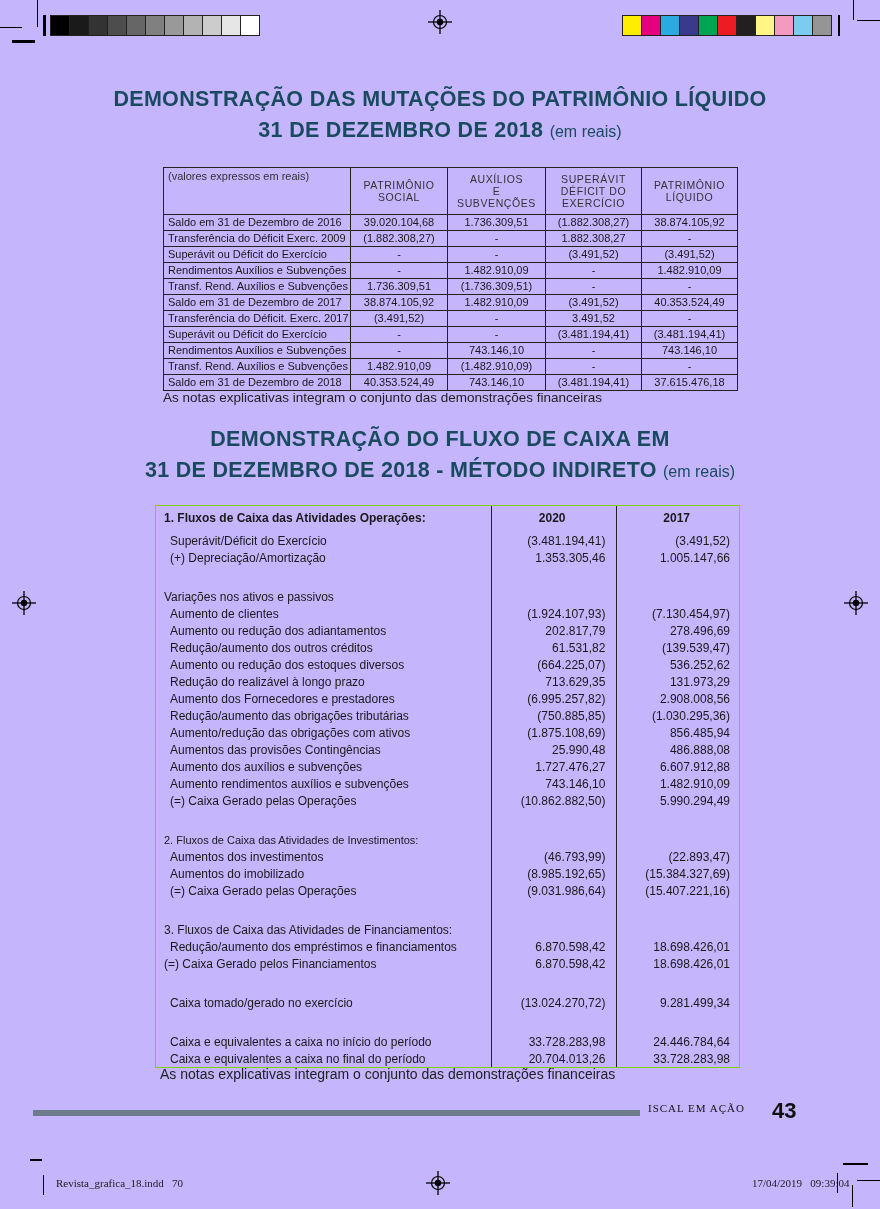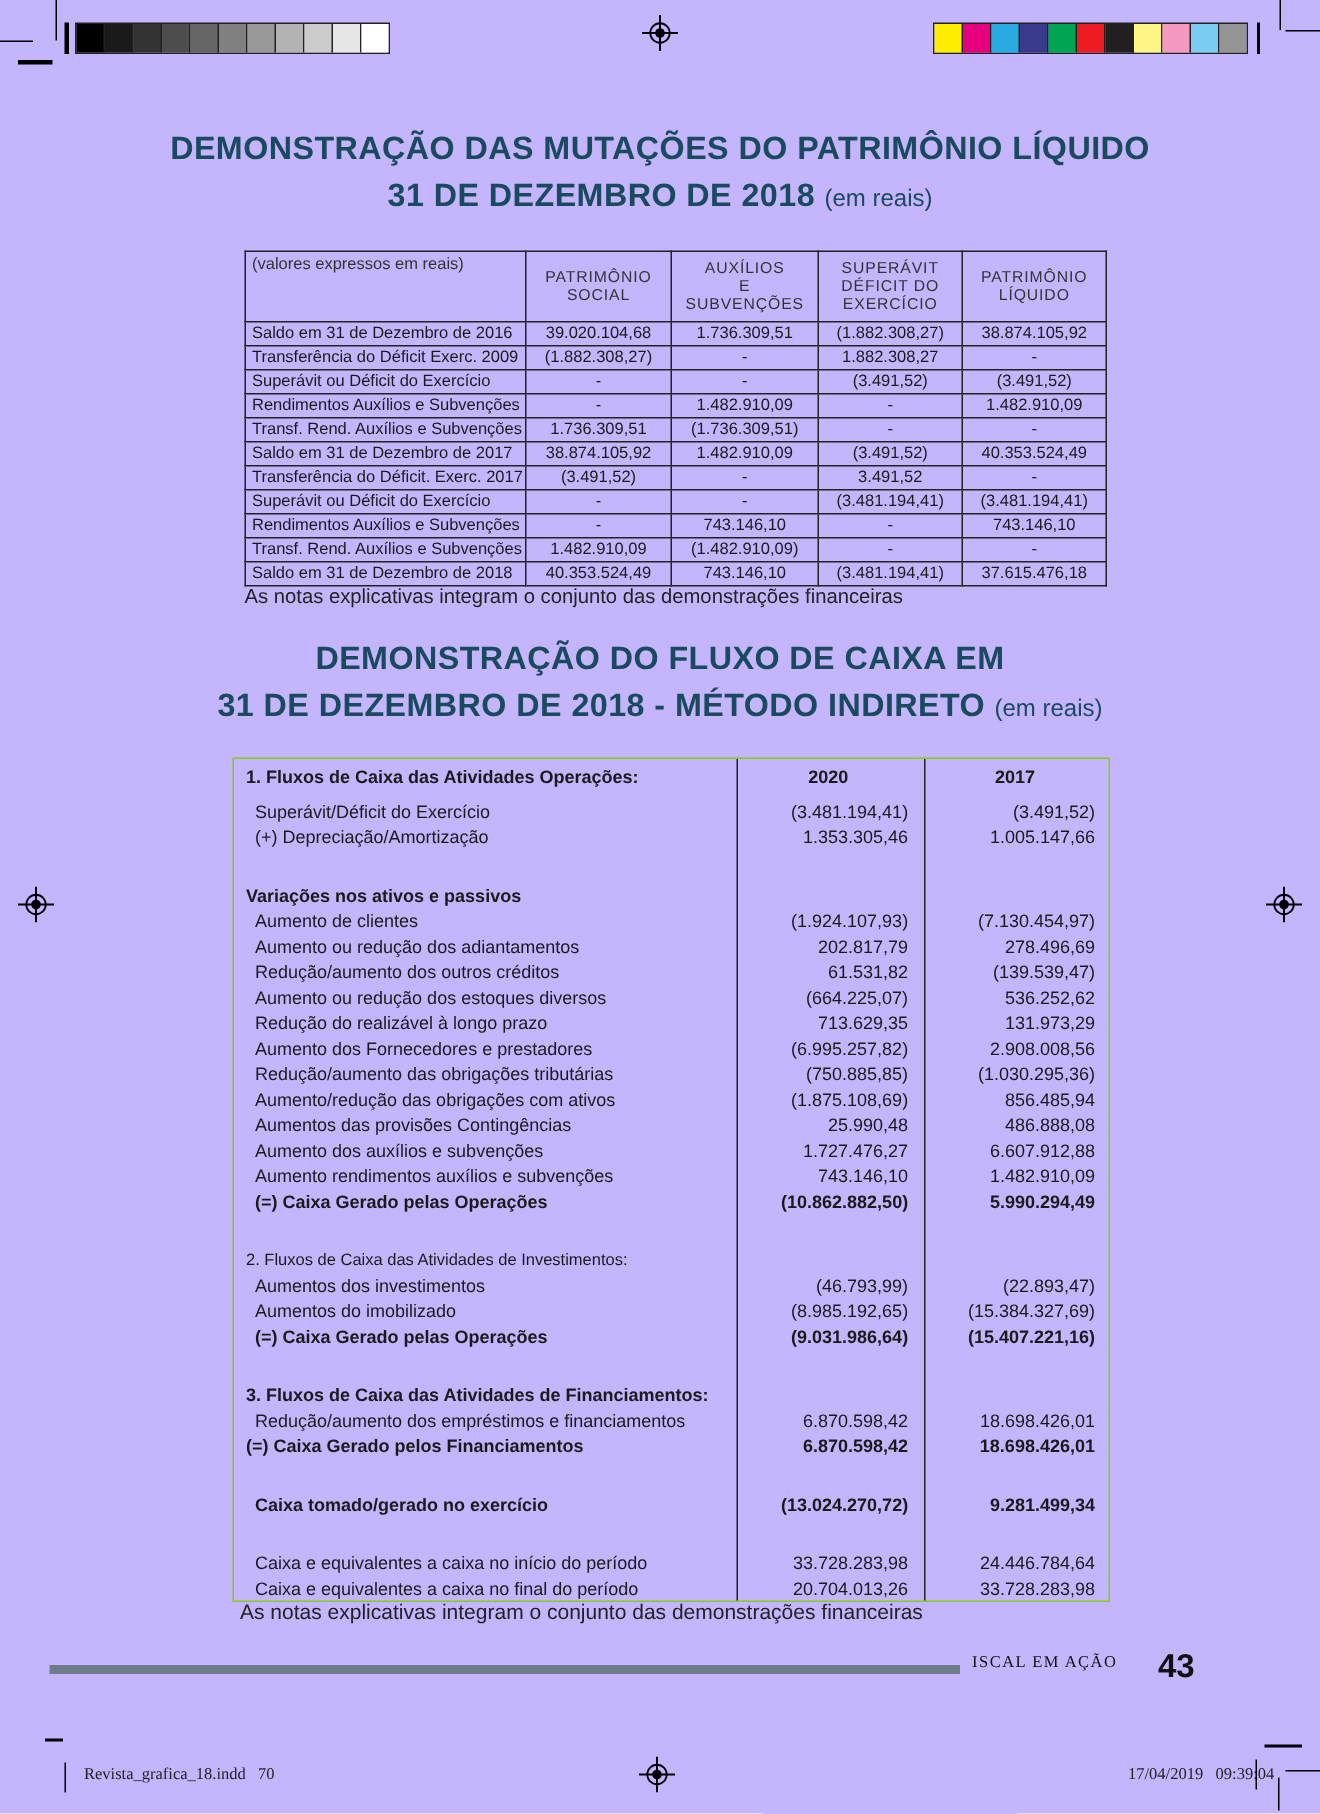--- a/index.html
+++ b/index.html
@@ -32,21 +32,21 @@
 
   .footnote{position:absolute;font-size:13.5px;color:#222;}
 
   
   .t2{position:absolute;left:155px;top:505px;width:585px;border:1px solid #84cc16;box-sizing:border-box;
       font-size:12px;}
   .t2 .vdiv{position:absolute;top:0;bottom:0;width:1px;background:#222;}
   .cf-row{display:flex;height:17px;align-items:center;}
   .cf-row.hdr{height:26px;font-weight:bold;align-items:flex-start;padding-top:5px;box-sizing:border-box;}
   .cf-row.spacer{height:22px;}
-  .cf-row.bold{font-weight:bold;}
+  .cf-row.bold{font-weight:normal;}
   .cf-row.small{font-size:11px;}
   .cf-label{width:335px;box-sizing:border-box;padding-left:8px;overflow:hidden;white-space:nowrap;}
   .cf-row.ind1 .cf-label{padding-left:14px;}
   .cf-num{width:125px;box-sizing:border-box;text-align:right;padding-right:9px;overflow:hidden;white-space:nowrap;}
   .cf-num.ctr{text-align:center;padding-right:0;}
 
   
   .footer-bar{position:absolute;left:33px;top:1110px;width:607px;height:6px;background:var(--bar-color);}
   .iscal{position:absolute;left:648px;top:1102px;font-family:"Liberation Serif",serif;
          font-size:11px;letter-spacing:1px;color:#111;}

